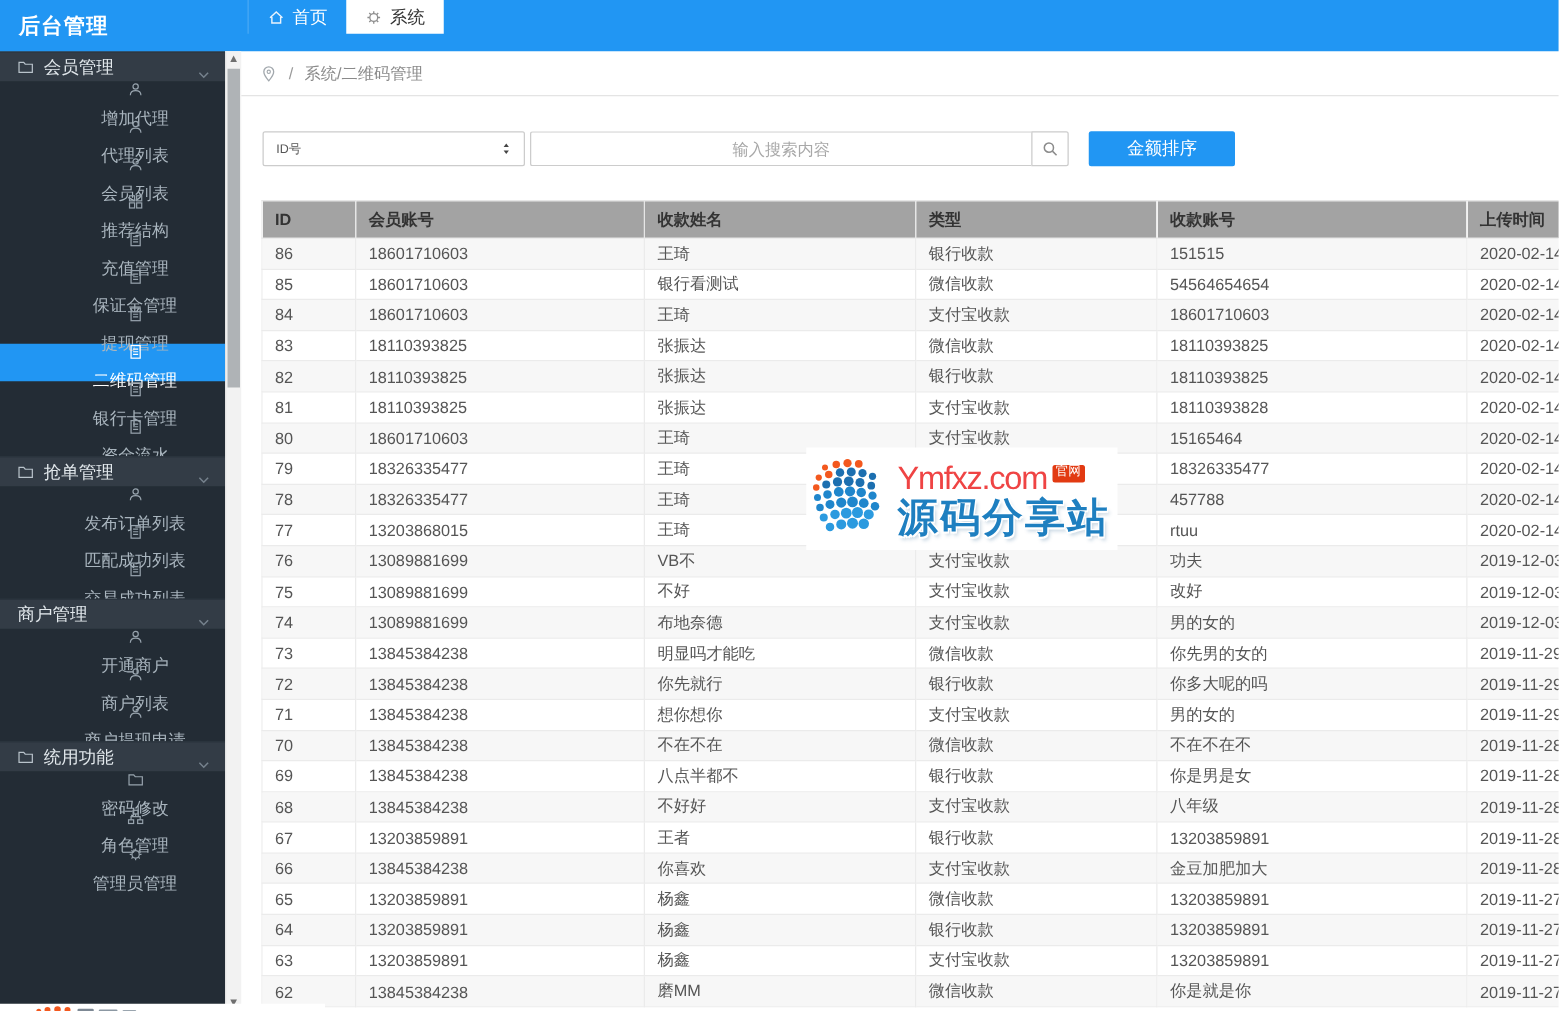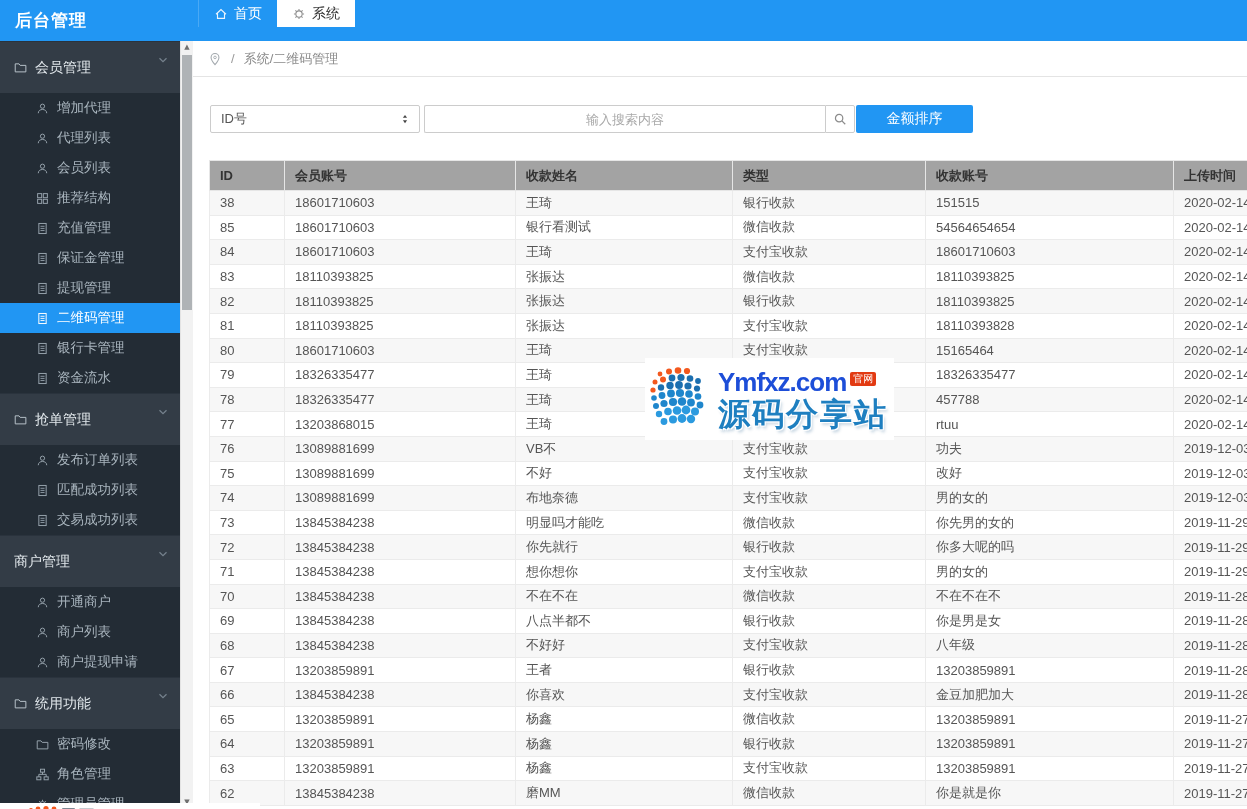--- a/index.html
+++ b/index.html
@@ -15,25 +15,25 @@
         color:#fff;font-size:17px;font-weight:bold;letter-spacing:1px;white-space:nowrap;}
   .tabs{position:absolute;left:198px;top:0;height:41px;display:flex;}
   .tab{height:27px;padding:0 15px;color:#fff;font-size:14px;display:flex;align-items:center;gap:6px;
        cursor:pointer;border-left:1px solid rgba(255,255,255,.18);}
   .tab .ic{width:14px;height:14px;color:#eaf4fd;}
   .tab.active{background:#fff;color:#333;border-left:none;}
   .tab.active .ic{color:#8d8d8d;}
 
   
   .sidebar{position:absolute;left:0;top:41px;width:180px;bottom:0;background:#232C35;z-index:4;overflow:hidden;}
-  .group-h{height:52px;background:#333C46;color:#E2E8EC;font-size:14px;padding-left:14px;position:relative;
+  .group-h{height:24px;background:#333C46;color:#E2E8EC;font-size:14px;padding-left:14px;position:relative;
            display:flex;align-items:center;gap:8px;cursor:pointer;border-top:1px solid #2A333D;}
   .group-h .ic{color:#B9C3CB;}
   .group-h .chev{position:absolute;right:10px;top:11px;width:14px;height:14px;color:#76828D;}
-  .item{height:30px;color:#A9B5BE;font-size:13.5px;padding-left:36px;display:flex;align-items:center;gap:8px;cursor:pointer;}
+  .item{height:30px;color:#A9B5BE;font-size:13.5px;padding-left:36px;display:flex;align-items:center;gap:8px;cursor:pointer;flex-direction:column;}
   .item .ic{color:#97A3AD;}
   .item.active{background:var(--accent);color:#fff;}
   .item.active .ic{color:#fff;}
 
   
   .sb-scroll{position:absolute;left:180px;top:41px;width:13px;bottom:0;background:#F2F2F2;
              border-left:1px solid #E3E3E3;z-index:6;}
   .sb-arrow{position:absolute;left:0;width:100%;height:13px;color:#6F6F6F;font-size:7px;line-height:13px;
             text-align:center;font-family:"DejaVu Sans",sans-serif;cursor:pointer;}
   .sb-up{top:0;} .sb-down{bottom:0;}
@@ -41,46 +41,46 @@
 
   
   .content{position:absolute;left:193px;top:41px;right:0;bottom:0;background:#fff;}
   .crumb{position:absolute;top:0;left:0;right:0;height:36px;border-bottom:1px solid #E4E4E4;
          display:flex;align-items:center;padding-left:15px;gap:9px;color:#8a8a8a;font-size:13px;}
   .crumb .ic{color:#A2A8AD;width:14px;height:14px;}
   .crumb .sep{color:#9a9a9a;}
 
   .search-row{position:absolute;top:64px;left:17px;display:flex;align-items:center;}
   .sel{width:210px;height:28px;border:1px solid #CCCCCC;border-radius:2px;background:#fff;display:flex;
-       align-items:center;padding:0 8px 0 10px;font-size:13px;color:#555;cursor:pointer;}
+       align-items:center;padding:0 8px 0 10px;font-size:10px;color:#555;cursor:pointer;}
   .sel .ic{margin-left:auto;width:12px;height:12px;color:#444;}
   .inp{width:401px;height:28px;margin-left:4px;border:1px solid #CCCCCC;border-right:none;border-radius:2px 0 0 2px;
        padding:0 10px;font-size:13px;color:#333;outline:none;font-family:inherit;text-align:center;}
   .inp::placeholder{color:#A8A8A8;}
   .btn-search{width:30px;height:28px;border:1px solid #CCCCCC;background:#fff;border-radius:0 2px 2px 0;
               display:flex;align-items:center;justify-content:center;color:#8b8b8b;cursor:pointer;}
   .btn-search .ic{width:14px;height:14px;}
-  .btn-sort{margin-left:1px;width:117px;height:28px;background:var(--accent);color:#fff;font-size:14px;
+  .btn-sort{margin-left:16px;width:117px;height:28px;background:var(--accent);color:#fff;font-size:14px;
             border:none;border-radius:2px;cursor:pointer;font-family:inherit;}
 
   .table-wrap{position:absolute;top:119px;left:16px;right:0;overflow:hidden;}
   table{border-collapse:collapse;table-layout:fixed;width:1150px;font-size:13px;background:#fff;}
   th{height:30px;border:1px solid #E6E6E6;text-align:left;padding:0 0 0 10px;font-weight:bold;
      color:#333;background:#a3a3a3;white-space:nowrap;overflow:hidden;}
   td{height:24.6px;padding:0 0 0 10px;border:1px solid #EBEBEB;color:#555;
      white-space:nowrap;overflow:hidden;}
   tbody tr:nth-child(odd){background:#F7F7F7;}
 
   
   .watermark{position:absolute;left:645px;top:358px;width:249px;height:82px;background:#fff;z-index:8;
              display:flex;align-items:center;gap:6px;padding:2px 3px;}
   .wm-text{display:flex;flex-direction:column;line-height:1;}
   .wm-line1{display:flex;align-items:flex-start;gap:4px;}
-  .wm-site{font-size:26px;font-weight:700;color:#1d4ed8;letter-spacing:-1px;}
-  .wm-badge{font-size:10px;color:#fff;background:#E23A12;border-radius:2px;padding:2px 3px;margin-top:3px;}
+  .wm-site{font-size:26px;font-weight:400;color:#ef4444;letter-spacing:-1px;}
+  .wm-badge{font-size:10px;color:#fff;background:#E23A12;border-radius:2px;padding:2px 3px;margin-top:3px;font-family:Liberation Mono, monospace;}
   .wm-name{font-size:32px;font-weight:800;color:#1E7FC0;letter-spacing:2px;margin-top:3px;
            text-shadow:-1px -1px 0 #fff,1px -1px 0 #fff,-1px 1px 0 #fff,1px 1px 0 #fff,2px 3px 3px rgba(30,90,140,.25);}
 
   .bottom-frag{position:absolute;left:0;top:803px;width:260px;height:6px;background:#fff;overflow:hidden;z-index:9;}
 </style>
 </head>
 <body>
 
 <div class="topbar">
   <div class="logo">后台管理</div>
@@ -392,21 +392,21 @@
             <th>ID</th>
             <th>会员账号</th>
             <th>收款姓名</th>
             <th>类型</th>
             <th>收款账号</th>
             <th>上传时间</th>
           </tr>
         </thead>
       <tbody id="tbody">
           <tr>
-            <td>38</td>
+            <td>86</td>
             <td>18601710603</td>
             <td>王琦</td>
             <td>银行收款</td>
             <td>151515</td>
             <td>2020-02-14 20</td>
           </tr>
           <tr>
             <td>85</td>
             <td>18601710603</td>
             <td>银行看测试</td>

